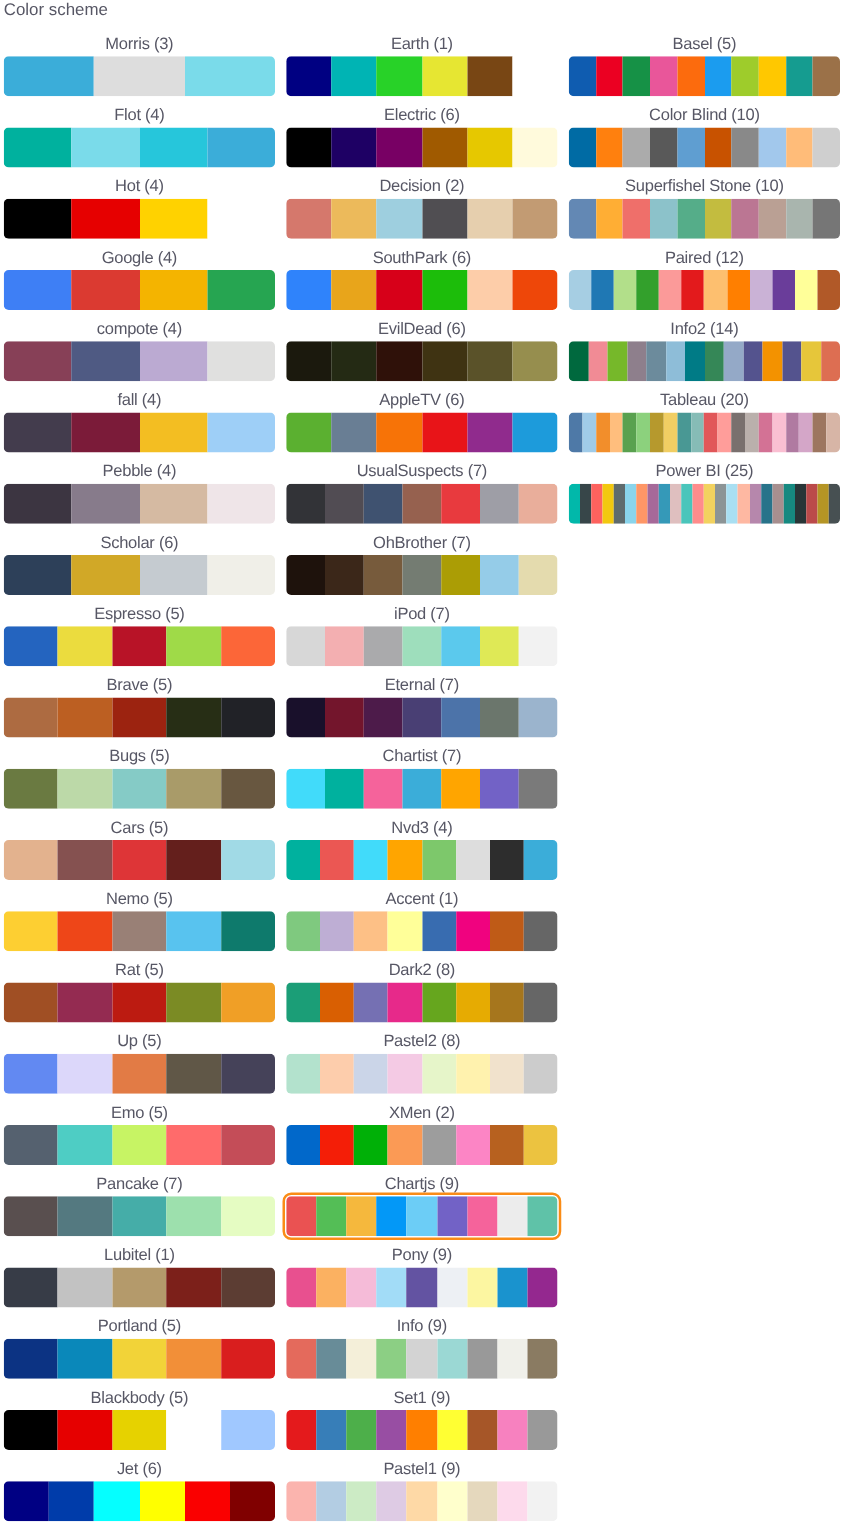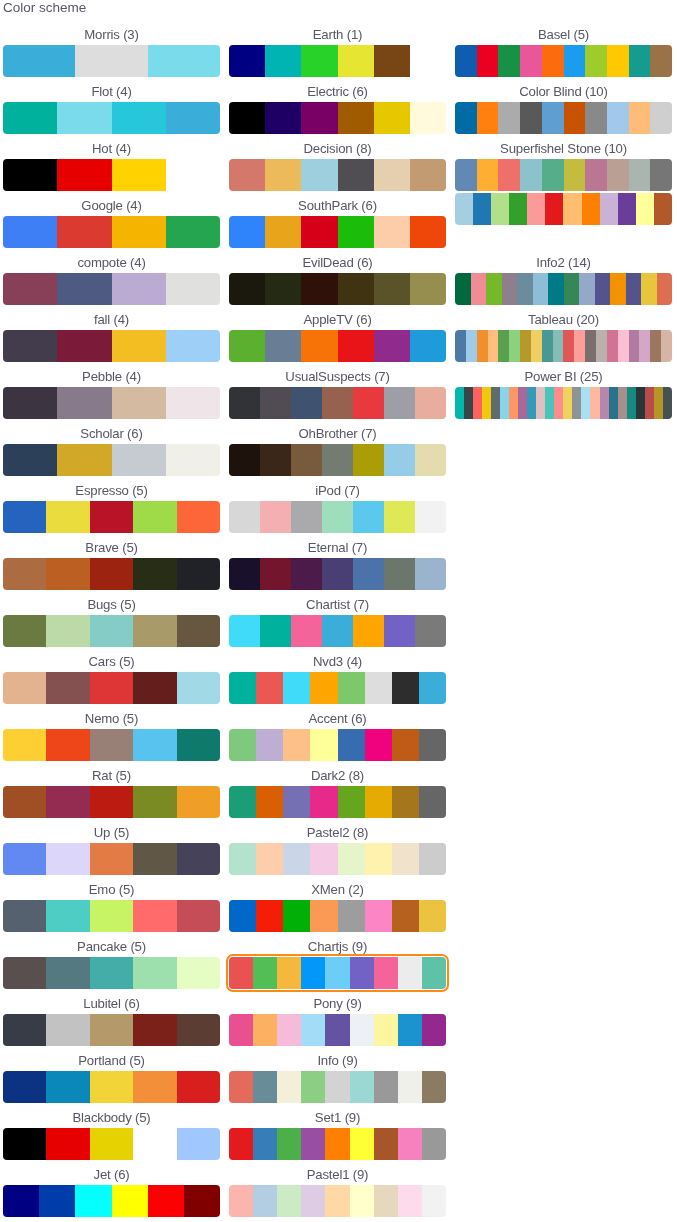--- a/index.html
+++ b/index.html
@@ -201,33 +201,33 @@
           <div class="track">
             <div class="c" style="background: rgb(85, 97, 111); width: 43.4px;"></div>
             <div class="c" style="background: rgb(78, 205, 196); width: 43.4px;"></div>
             <div class="c" style="background: rgb(199, 244, 100); width: 43.4px;"></div>
             <div class="c" style="background: rgb(255, 107, 107); width: 43.4px;"></div>
             <div class="c" style="background: rgb(196, 77, 88); width: 43.4px;"></div>
           </div>
         </div>
       </div>
       <div class="item">
-        <div class="item-title">Pancake (5)</div>
+        <div class="item-title">Pancake (7)</div>
         <div class="bar">
           <div class="track">
             <div class="c" style="background: rgb(89, 79, 79); width: 43.4px;"></div>
             <div class="c" style="background: rgb(84, 121, 128); width: 43.4px;"></div>
             <div class="c" style="background: rgb(69, 173, 168); width: 43.4px;"></div>
             <div class="c" style="background: rgb(157, 224, 173); width: 43.4px;"></div>
             <div class="c" style="background: rgb(229, 252, 194); width: 43.4px;"></div>
           </div>
         </div>
       </div>
       <div class="item">
-        <div class="item-title">Lubitel (6)</div>
+        <div class="item-title">Lubitel (1)</div>
         <div class="bar">
           <div class="track">
             <div class="c" style="background: rgb(55, 60, 71); width: 43.4px;"></div>
             <div class="c" style="background: rgb(194, 194, 194); width: 43.4px;"></div>
             <div class="c" style="background: rgb(180, 154, 107); width: 43.4px;"></div>
             <div class="c" style="background: rgb(124, 32, 26); width: 43.4px;"></div>
             <div class="c" style="background: rgb(92, 61, 51); width: 43.4px;"></div>
           </div>
         </div>
       </div>
@@ -288,21 +288,21 @@
             <div class="c" style="background: rgb(0, 0, 0); width: 36.1667px;"></div>
             <div class="c" style="background: rgb(30, 0, 100); width: 36.1667px;"></div>
             <div class="c" style="background: rgb(120, 0, 100); width: 36.1667px;"></div>
             <div class="c" style="background: rgb(160, 90, 0); width: 36.1667px;"></div>
             <div class="c" style="background: rgb(230, 200, 0); width: 36.1667px;"></div>
             <div class="c" style="background: rgb(255, 250, 220); width: 36.1667px;"></div>
           </div>
         </div>
       </div>
       <div class="item">
-        <div class="item-title">Decision (8)</div>
+        <div class="item-title">Decision (2)</div>
         <div class="bar">
           <div class="track">
             <div class="c" style="background: rgb(213, 120, 108); width: 36.1667px;"></div>
             <div class="c" style="background: rgb(236, 186, 91); width: 36.1667px;"></div>
             <div class="c" style="background: rgb(158, 207, 223); width: 36.1667px;"></div>
             <div class="c" style="background: rgb(80, 78, 82); width: 36.1667px;"></div>
             <div class="c" style="background: rgb(230, 207, 174); width: 36.1667px;"></div>
             <div class="c" style="background: rgb(194, 155, 115); width: 36.1667px;"></div>
           </div>
         </div>
@@ -425,21 +425,21 @@
             <div class="c" style="background: rgb(65, 219, 250); width: 27.125px;"></div>
             <div class="c" style="background: rgb(255, 165, 0); width: 27.125px;"></div>
             <div class="c" style="background: rgb(125, 200, 107); width: 27.125px;"></div>
             <div class="c" style="background: rgb(221, 221, 221); width: 27.125px;"></div>
             <div class="c" style="background: rgb(45, 45, 45); width: 27.125px;"></div>
             <div class="c" style="background: rgb(59, 173, 217); width: 27.125px;"></div>
           </div>
         </div>
       </div>
       <div class="item">
-        <div class="item-title">Accent (6)</div>
+        <div class="item-title">Accent (1)</div>
         <div class="bar">
           <div class="track">
             <div class="c" style="background: rgb(127, 201, 127); width: 27.125px;"></div>
             <div class="c" style="background: rgb(190, 174, 212); width: 27.125px;"></div>
             <div class="c" style="background: rgb(253, 192, 134); width: 27.125px;"></div>
             <div class="c" style="background: rgb(255, 255, 153); width: 27.125px;"></div>
             <div class="c" style="background: rgb(56, 108, 176); width: 27.125px;"></div>
             <div class="c" style="background: rgb(240, 2, 127); width: 27.125px;"></div>
             <div class="c" style="background: rgb(191, 91, 23); width: 27.125px;"></div>
             <div class="c" style="background: rgb(102, 102, 102); width: 27.125px;"></div>
@@ -616,20 +616,21 @@
             <div class="c" style="background: rgb(85, 173, 137); width: 21.7px;"></div>
             <div class="c" style="background: rgb(195, 188, 63); width: 21.7px;"></div>
             <div class="c" style="background: rgb(187, 118, 147); width: 21.7px;"></div>
             <div class="c" style="background: rgb(186, 160, 148); width: 21.7px;"></div>
             <div class="c" style="background: rgb(169, 181, 174); width: 21.7px;"></div>
             <div class="c" style="background: rgb(118, 118, 118); width: 21.7px;"></div>
           </div>
         </div>
       </div>
       <div class="item">
+        <div class="item-title">Paired (12)</div>
         <div class="bar">
           <div class="track">
             <div class="c" style="background: rgb(166, 206, 227); width: 18.0833px;"></div>
             <div class="c" style="background: rgb(31, 120, 180); width: 18.0833px;"></div>
             <div class="c" style="background: rgb(178, 223, 138); width: 18.0833px;"></div>
             <div class="c" style="background: rgb(51, 160, 44); width: 18.0833px;"></div>
             <div class="c" style="background: rgb(251, 154, 153); width: 18.0833px;"></div>
             <div class="c" style="background: rgb(227, 26, 28); width: 18.0833px;"></div>
             <div class="c" style="background: rgb(253, 191, 111); width: 18.0833px;"></div>
             <div class="c" style="background: rgb(255, 127, 0); width: 18.0833px;"></div>

